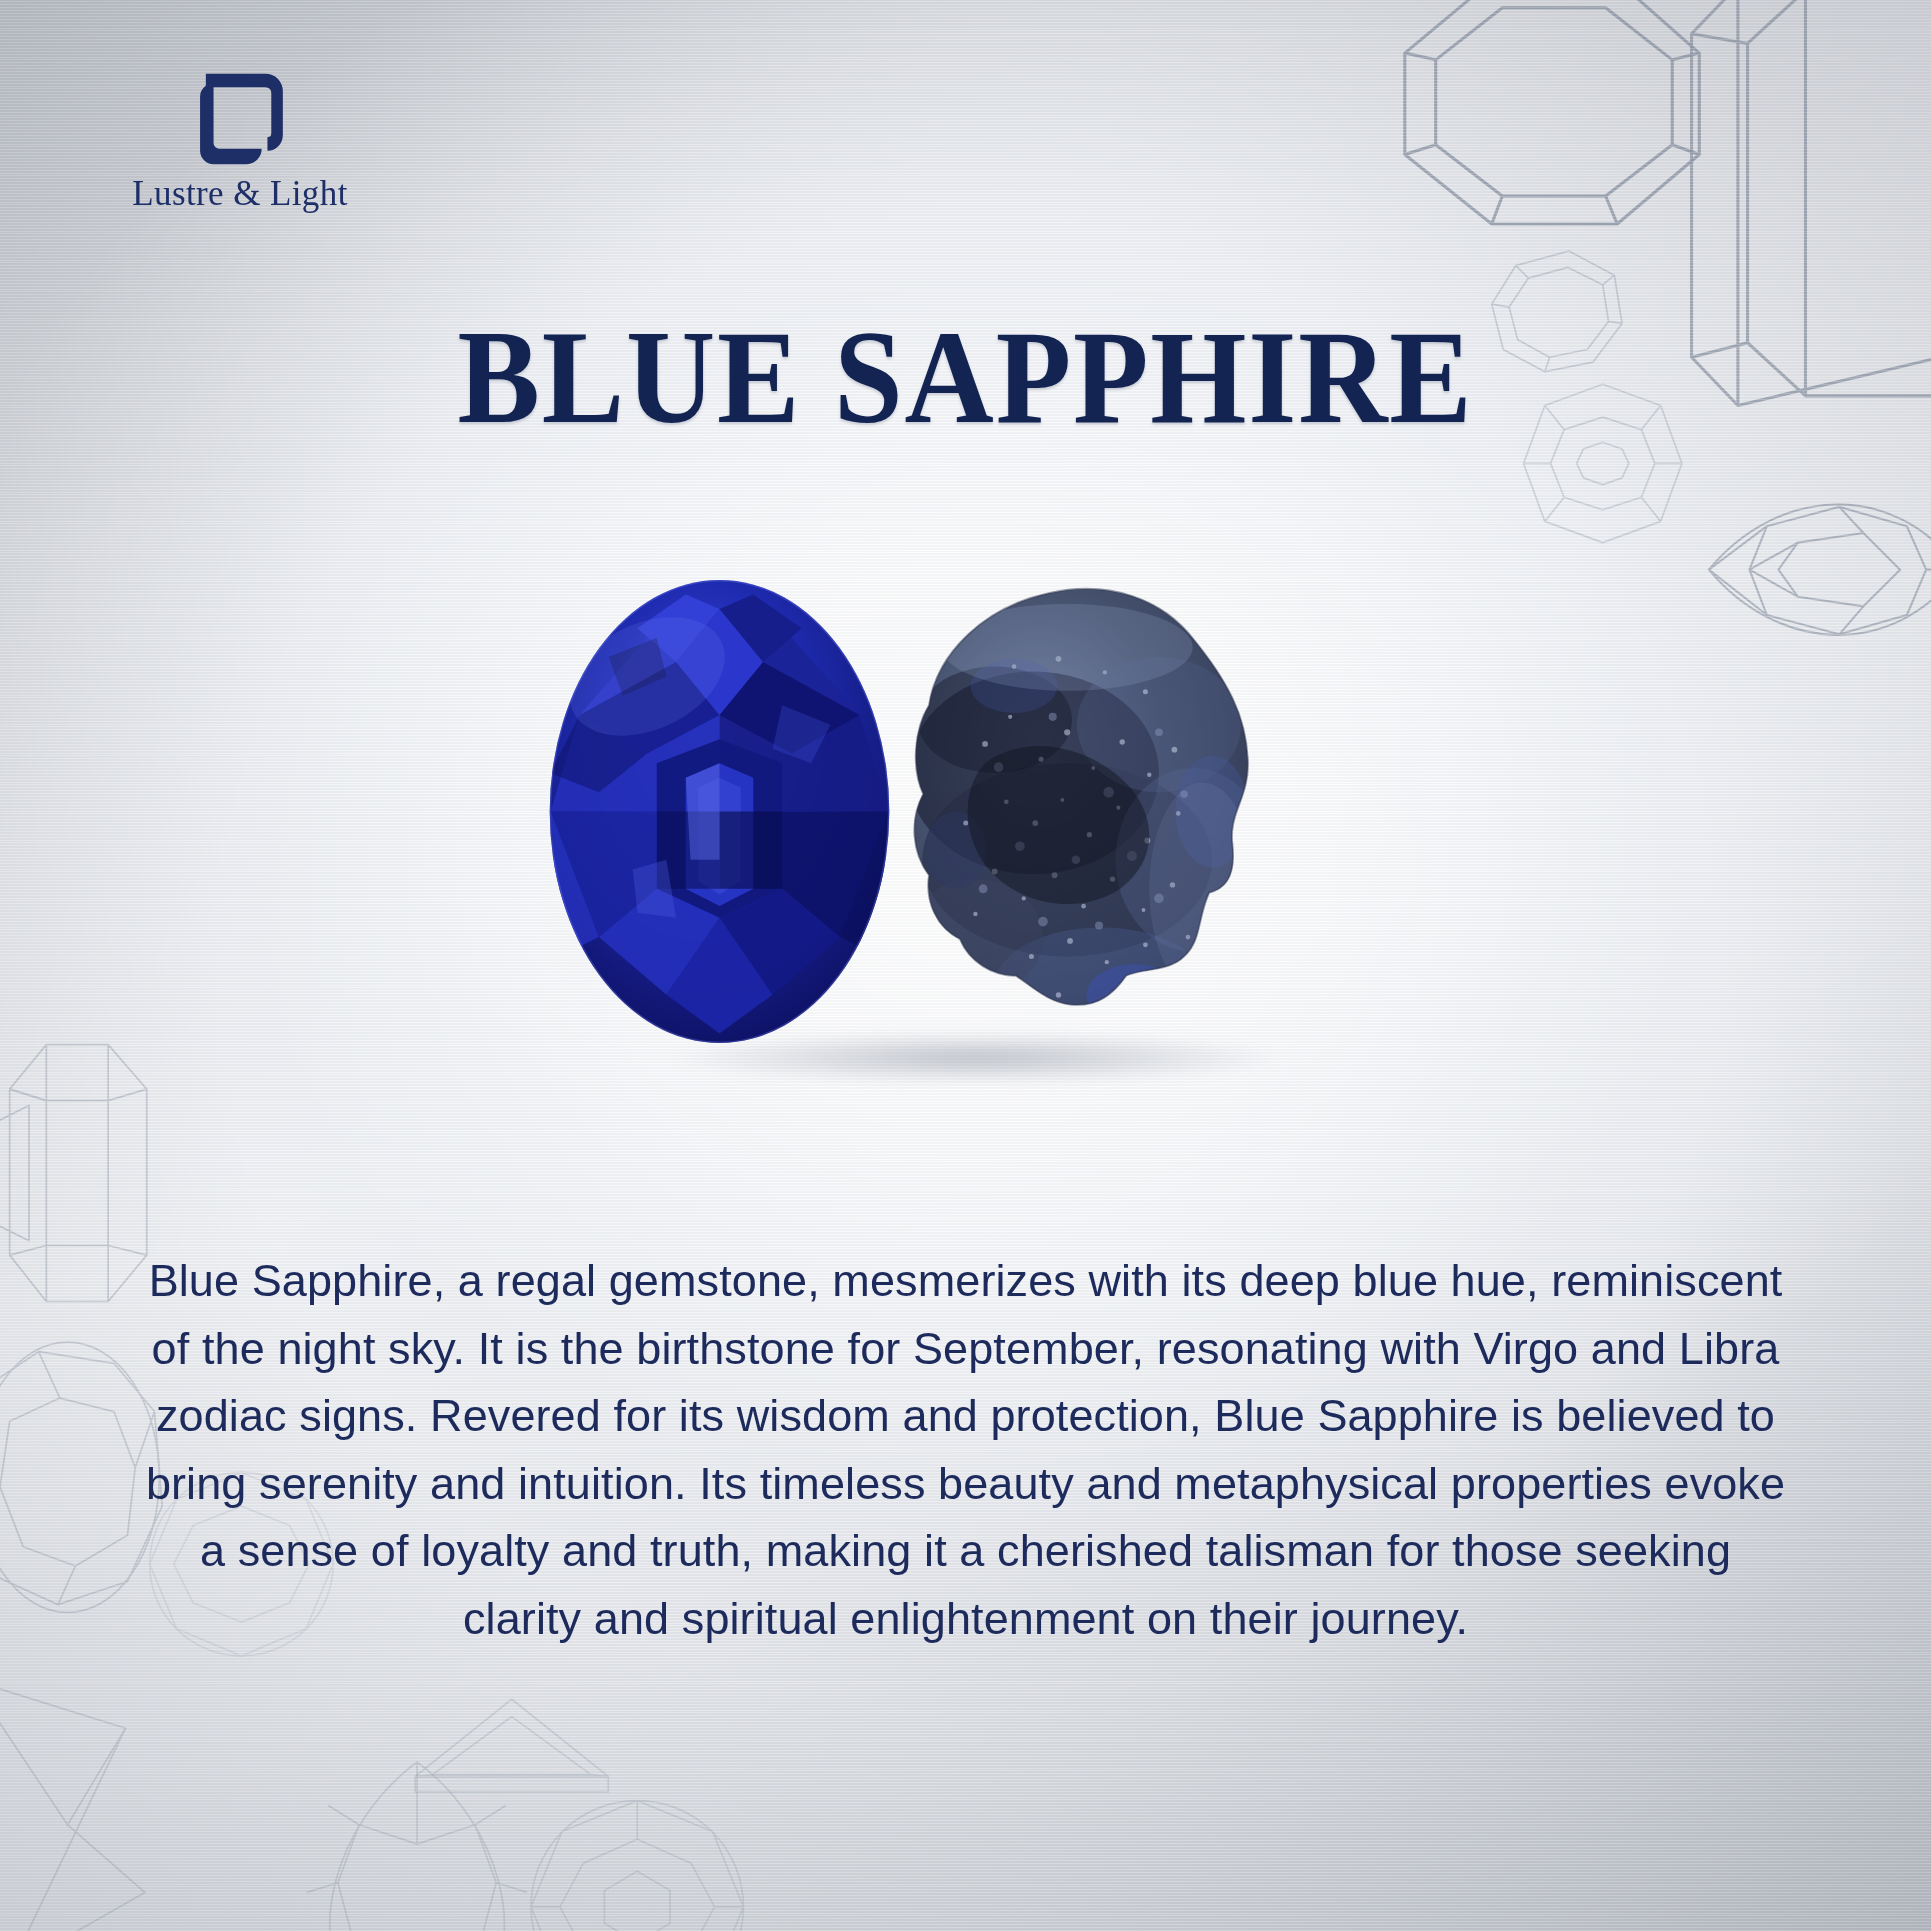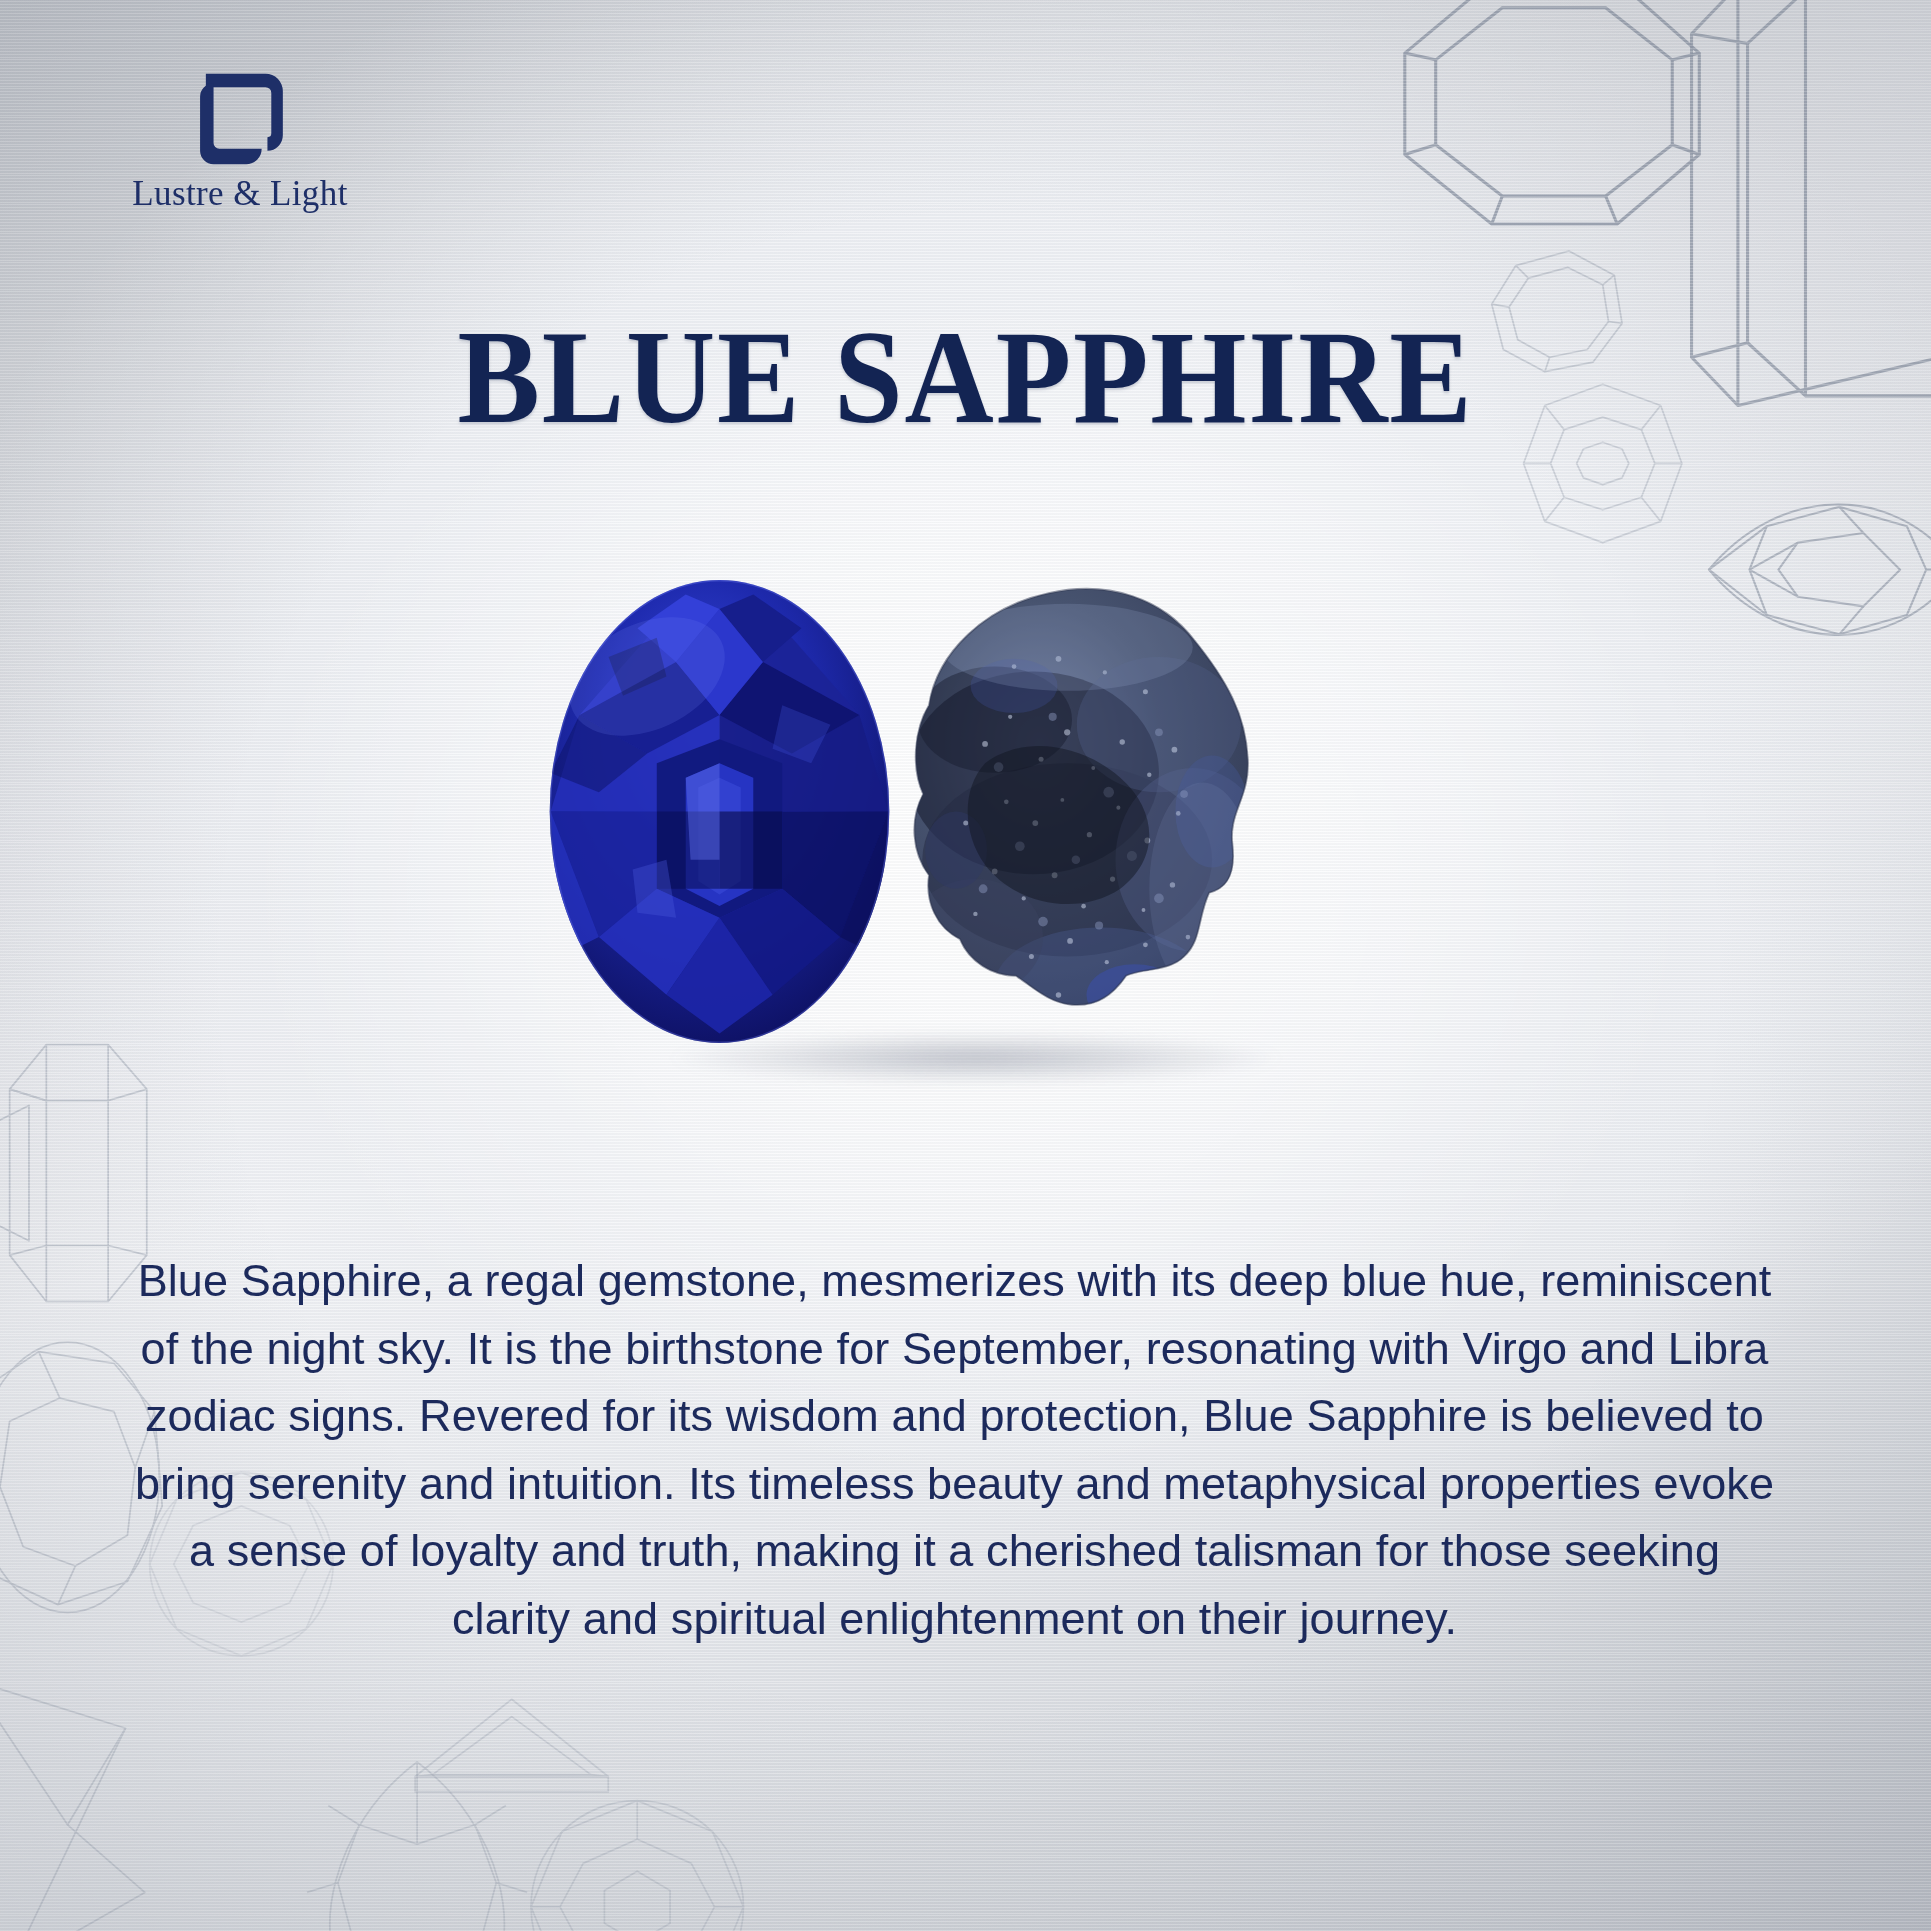--- a/index.html
+++ b/index.html
@@ -121,21 +121,21 @@
     position: absolute;
     left: 328px;
     top: 0;
     width: 406px;
     height: 483px;
   }
 
   
   #body-copy {
     position: absolute;
-    left: 124px;
+    left: 135px;
     top: 1202px;
     width: 1661px;
     text-align: center;
     font-family: "Liberation Sans", sans-serif;
     font-size: 45px;
     line-height: 1.50;
     letter-spacing: 0.1px;
     color: #1c2a5c;
   }
 </style>

